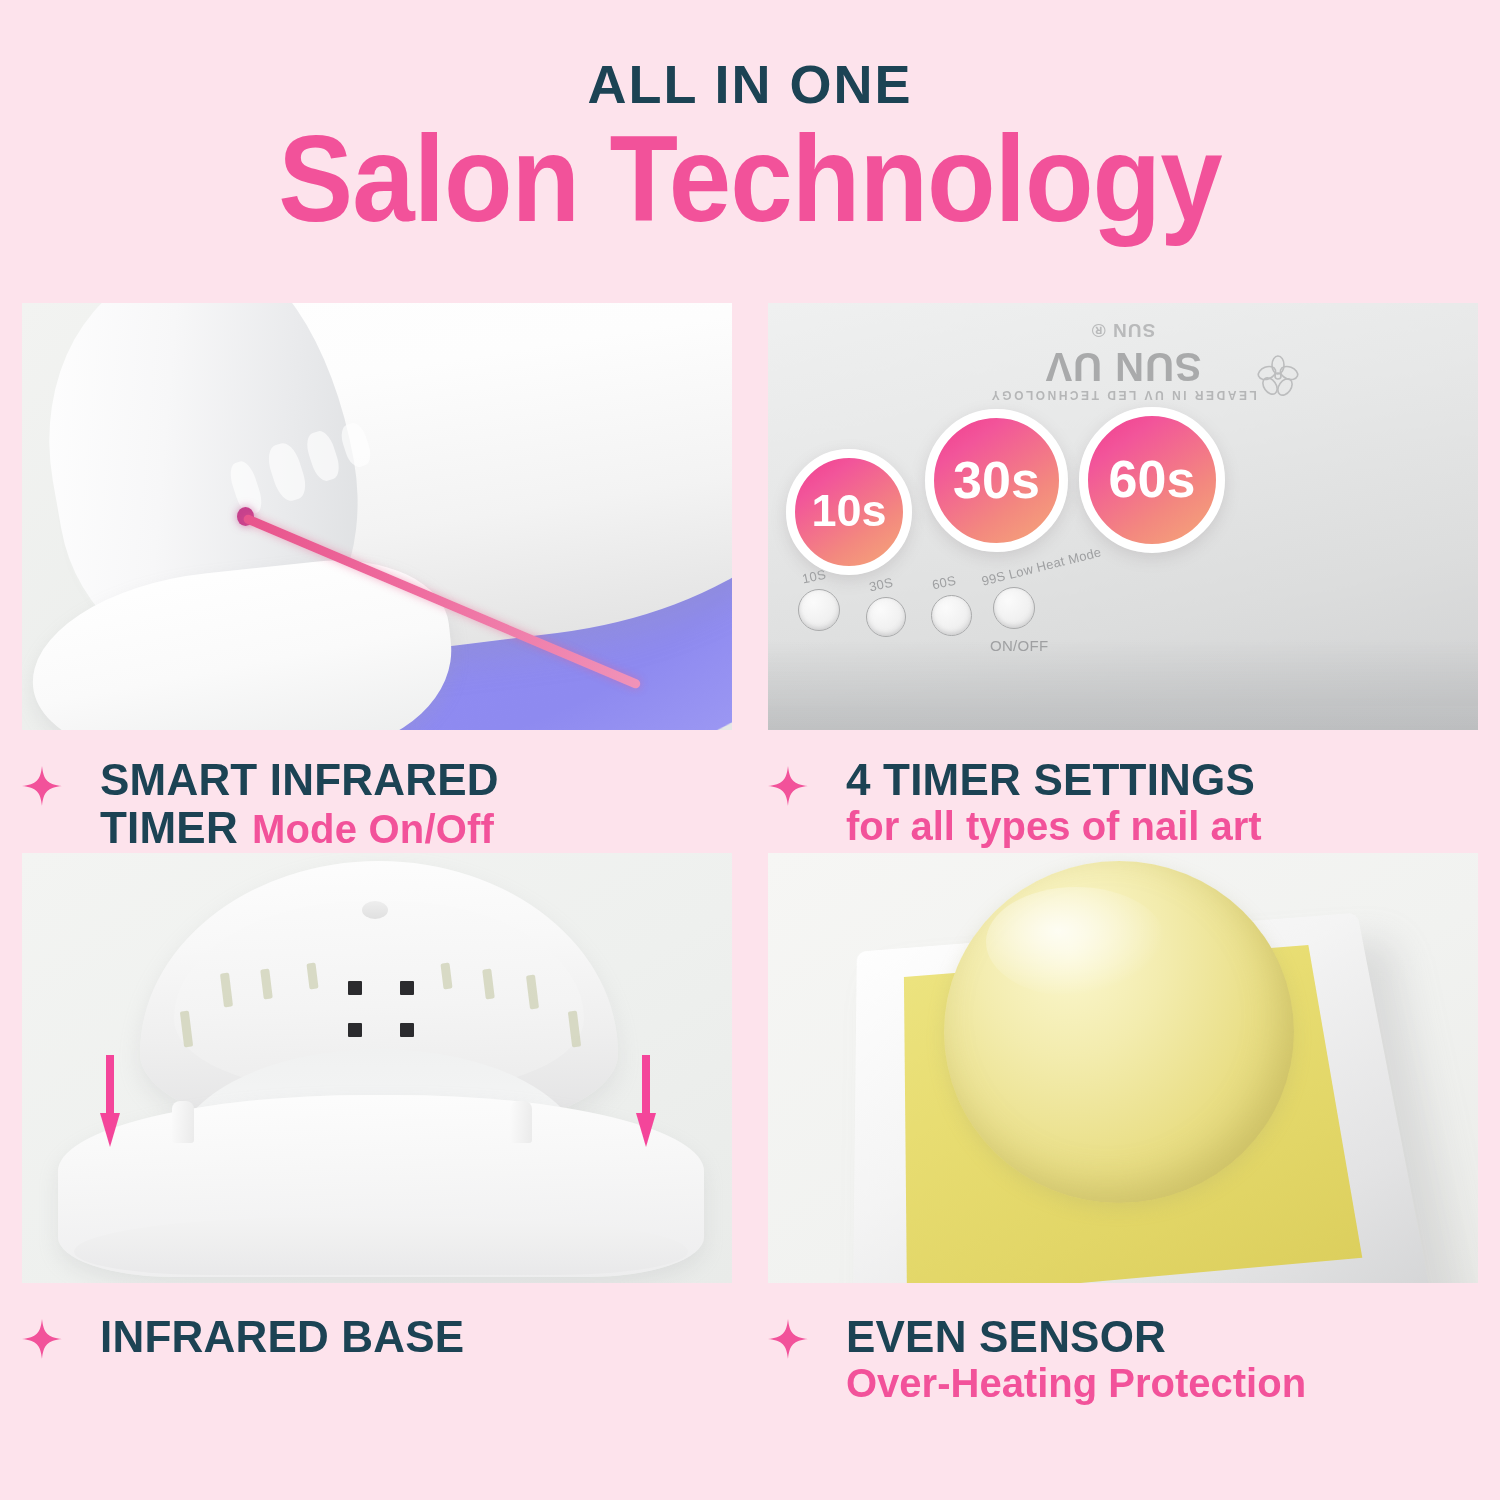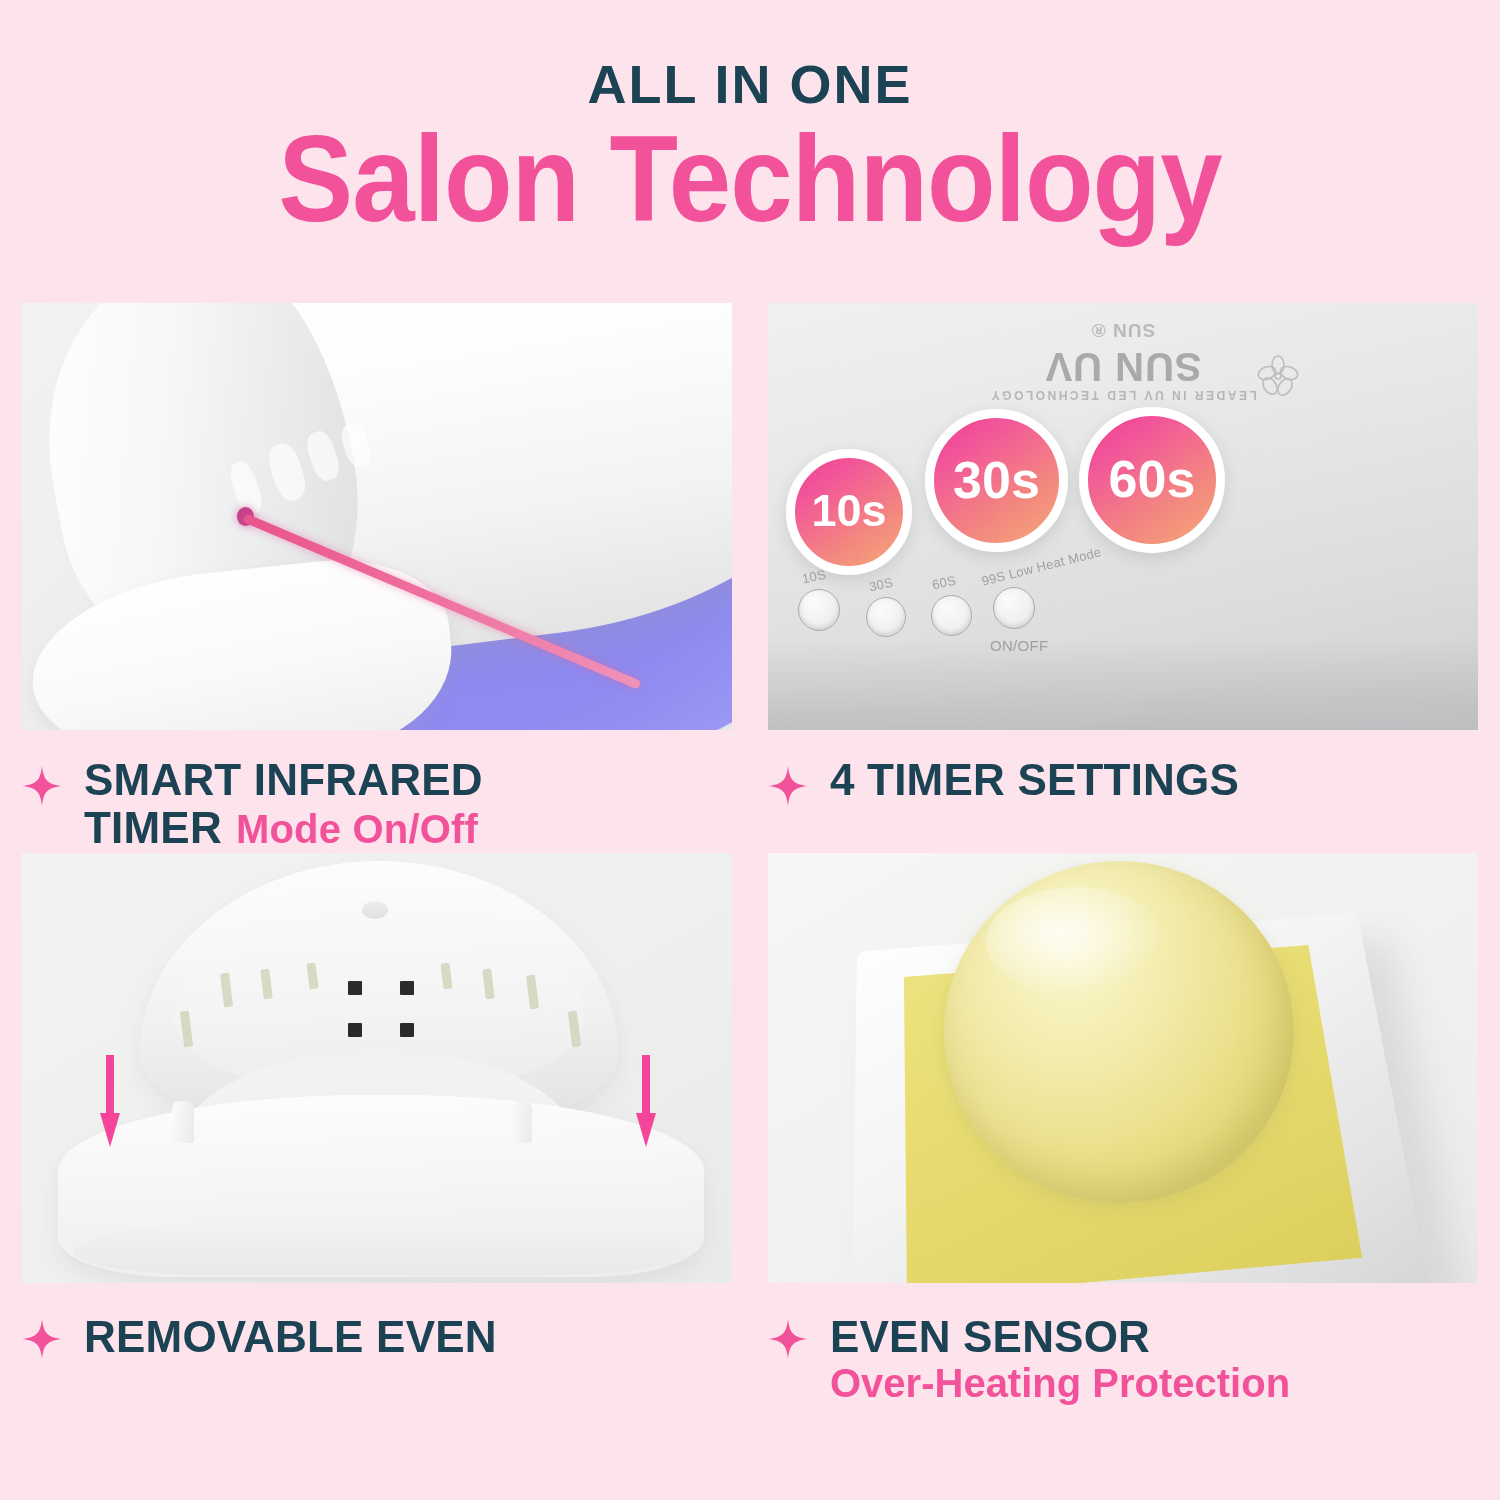--- a/index.html
+++ b/index.html
@@ -365,21 +365,21 @@
     border-radius: 4px;
     opacity: .85;
   }
 
   
   .caption {
     width: 710px;
     padding-top: 26px;
     display: flex;
     align-items: flex-start;
-    gap: 22px;
+    gap: 38px;
   }
   .caption.c3, .caption.c4 { padding-top: 30px; }
 
   .spark {
     flex: 0 0 auto;
     width: 40px; height: 40px;
     margin-top: 10px;
   }
   .caption.c3 .spark, .caption.c4 .spark { margin-top: 6px; }
 
@@ -497,20 +497,21 @@
     </div>
 
     <div class="caption c2">
       <div class="spark">
         <svg viewBox="0 0 40 40" width="40" height="40">
           <path d="M20 0 C21.6 14.4 25.6 18.4 40 20 C25.6 21.6 21.6 25.6 20 40 C18.4 25.6 14.4 21.6 0 20 C14.4 18.4 18.4 14.4 20 0 Z" fill="#f2529a"></path>
         </svg>
       </div>
       <div class="cap-text">
         <div class="cap-title">4 TIMER SETTINGS</div>
+        <div class="cap-sub">for all types of nail art</div>
       </div>
     </div>
   </div>
 
   <div class="cell">
     <div class="photo p3 tall">
       <div class="dome"></div>
       <div class="dome-inner"></div>
       <div class="sensor-dot"></div>
 
@@ -550,21 +551,21 @@
       </div>
     </div>
 
     <div class="caption c3">
       <div class="spark">
         <svg viewBox="0 0 40 40" width="40" height="40">
           <path d="M20 0 C21.6 14.4 25.6 18.4 40 20 C25.6 21.6 21.6 25.6 20 40 C18.4 25.6 14.4 21.6 0 20 C14.4 18.4 18.4 14.4 20 0 Z" fill="#f2529a"></path>
         </svg>
       </div>
       <div class="cap-text">
-        <div class="cap-title">REMOVABLE EVEN</div>
+        <div class="cap-title">INFRARED BASE</div>
       </div>
     </div>
   </div>
 
   <div class="cell">
     <div class="photo p4 tall">
       <div class="chip-body"></div>
       <div class="phosphor"></div>
       <div class="die"></div>
       <div class="lens"></div>

